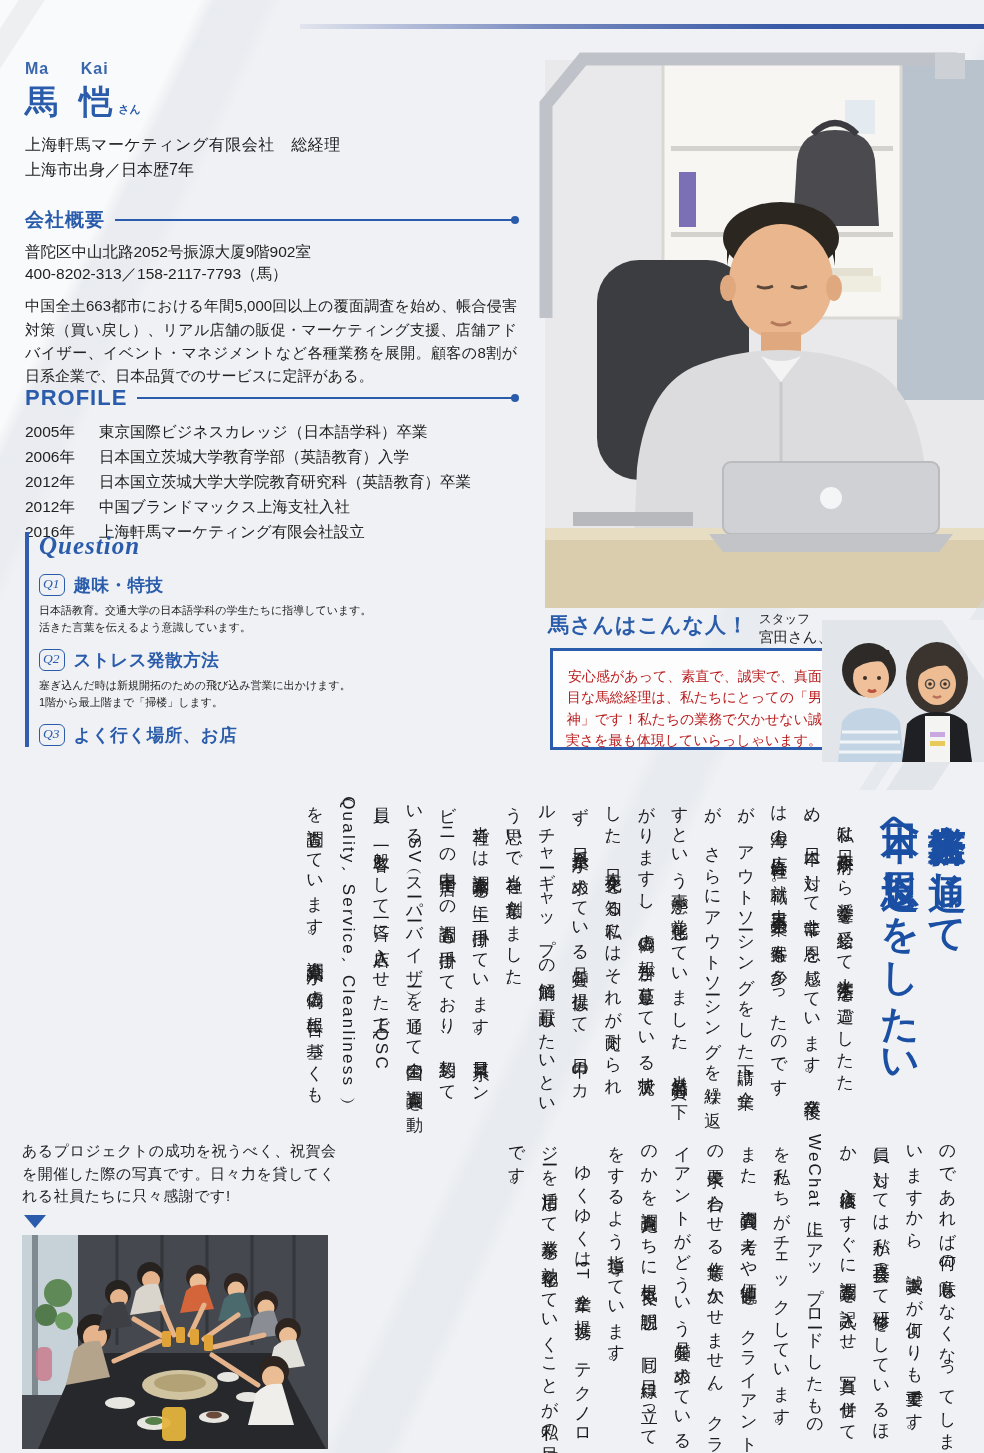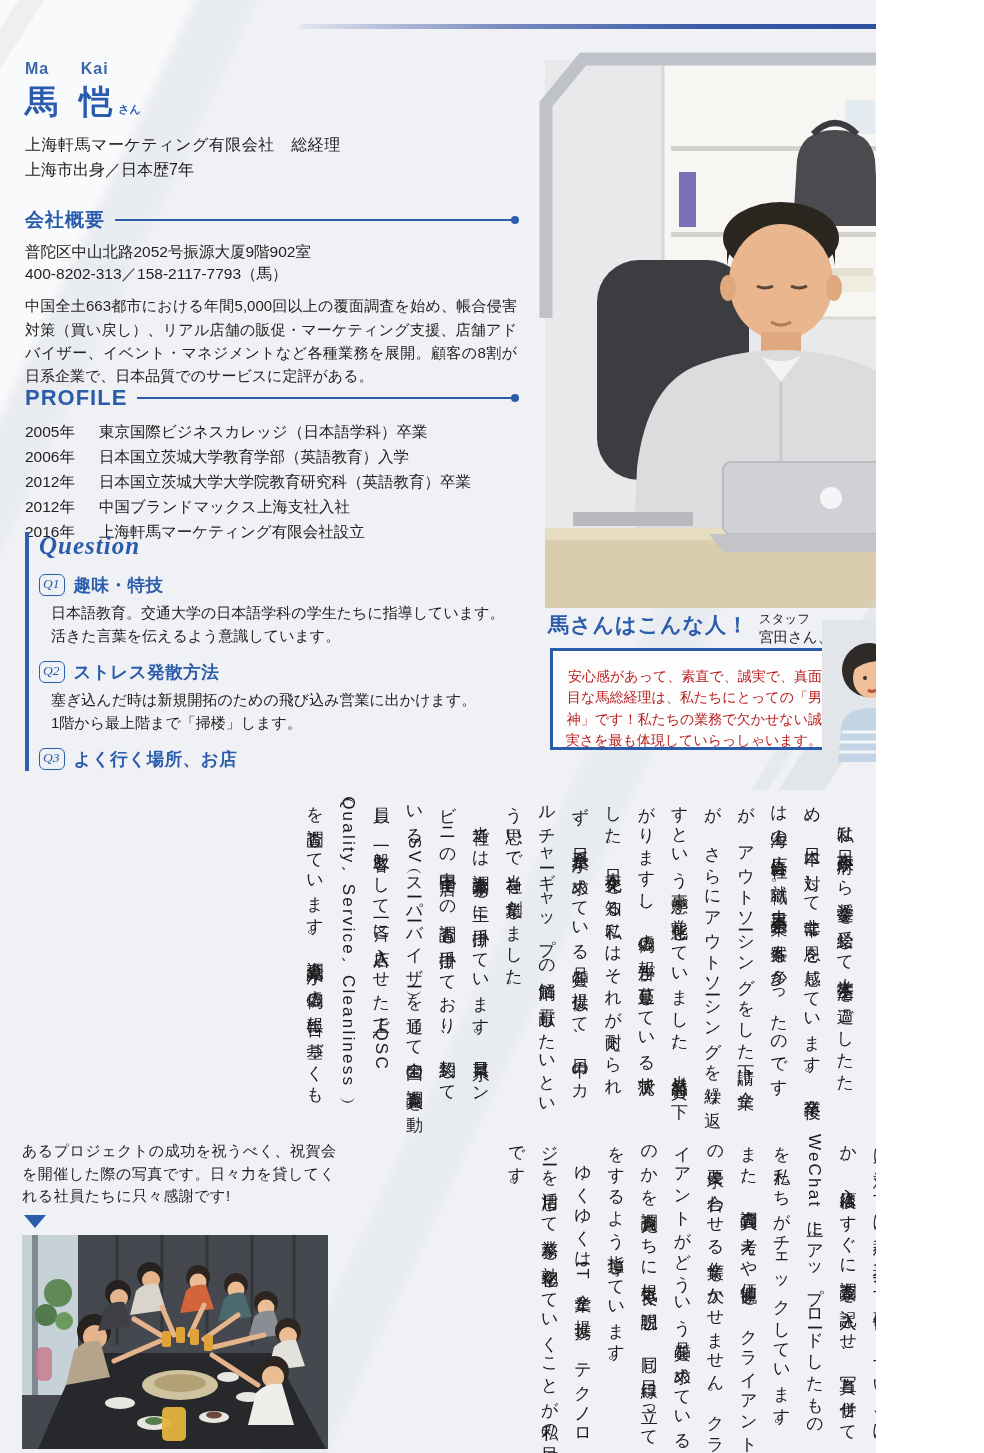--- a/index.html
+++ b/index.html
@@ -1,19 +1,19 @@
 <!DOCTYPE html>
 <html lang="ja"><head>
 <meta charset="utf-8">
 <style>
   * { margin:0; padding:0; box-sizing:border-box; }
   html,body { width:984px; }
   body { font-family:"Liberation Sans","DejaVu Sans",sans-serif; background:#fff; }
   .page {
-    position:relative; width:876px; height:1453px; overflow:hidden;
+    position:relative; width:984px; height:1453px; overflow:hidden;
     background:
       linear-gradient(115deg, rgba(255,255,255,.65) 0 12%, rgba(222,226,232,.35) 13% 16%, rgba(255,255,255,0) 17% 60%, rgba(214,219,227,.28) 61% 64%, rgba(255,255,255,0) 65%),
       #eff1f4;
     color:#1e1e20;
   }
   
   .top-line { position:absolute; top:24px; left:300px; right:0; height:5px;
     background:linear-gradient(to right, rgba(130,140,190,.12), #7a8cc0 35%, #3a5ba8 70%, #2d4f9e); }
   
   .streak { position:absolute; background:#d6dae0; opacity:.5; transform:skewX(-33deg); }
@@ -46,21 +46,21 @@
   .profile-row { display:flex; gap:16px; font-size:15.5px; line-height:1.62; color:#222; }
   .profile-year { width:58px; flex:0 0 58px; }
 
   .questions { position:absolute; left:25px; top:532px; width:505px; border-left:4px solid #2f5fae; padding-left:10px; }
   .q-heading { font-family:"Liberation Serif","DejaVu Serif",serif; font-style:italic; font-size:25px; color:#2a5cab; font-weight:bold; letter-spacing:1px; }
   .q-item { margin-top:13px; }
   .q-title-row { display:flex; align-items:center; gap:9px; }
   .q-badge { font-family:"Liberation Serif","DejaVu Serif",serif; font-style:italic; font-size:13.5px; color:#2a5cab;
     border:1.5px solid #2a5cab; border-radius:6px; padding:0 4px 1px 3px; line-height:1.35; }
   .q-title { font-family:"Liberation Serif","DejaVu Serif",serif; font-weight:bold; font-size:17.5px; color:#2a5cab; letter-spacing:.5px; }
-  .q-body { margin-top:5px; font-size:15px; line-height:1.5; color:#222; white-space:pre-line;margin-left:12px; }
+  .q-body { margin-top:5px; font-size:11px; line-height:1.5; color:#222; white-space:pre-line; }
 
   
   .photo-main { position:absolute; left:545px; top:60px; width:439px; height:548px; overflow:hidden; }
   .photo-frame { position:absolute; left:537px; top:46px; width:436px; height:290px; pointer-events:none; }
 
   
   .personality { position:absolute; left:548px; top:612px; width:436px; height:150px; }
   .p-head { display:flex; align-items:flex-start; gap:10px; }
   .p-title { color:#2a5cab; font-size:21px; font-weight:800; letter-spacing:1px; line-height:1.2; }
   .staff-col { font-size:12.5px; line-height:1.25; color:#1d1d1f; }

